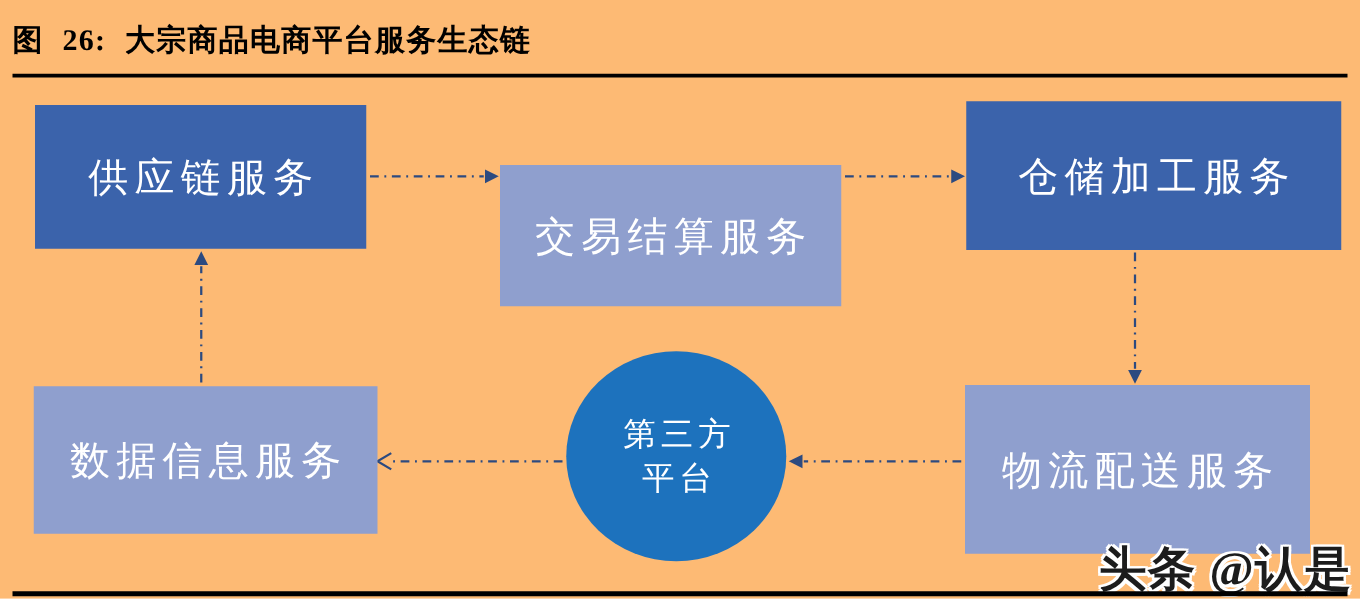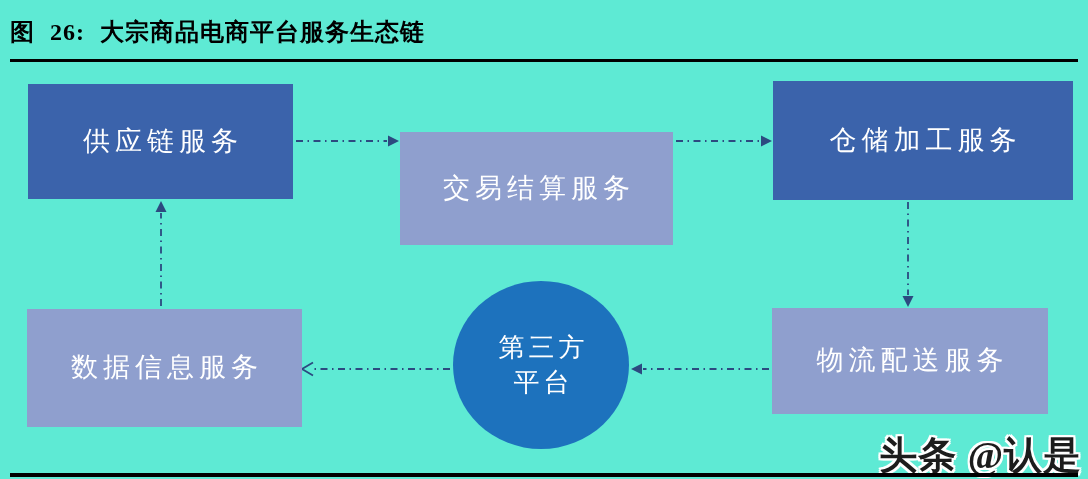--- a/index.html
+++ b/index.html
@@ -3,21 +3,21 @@
 <meta charset="utf-8">
 <style>
   * { margin: 0; padding: 0; box-sizing: border-box; }
   html, body { background: #ffffff; }
   body { font-family: "Liberation Serif", "DejaVu Serif", serif; }
 
   .fig {
     position: relative;
     width: 1088px;
     height: 479px;
-    background: #5eead4;
+    background: #fdba74;
     overflow: hidden;
   }
 
   .fig-title {
     position: absolute;
     left: 10px;
     top: 16px;
     font-size: 24px;
     font-weight: bold;
     color: #000000;
@@ -43,34 +43,34 @@
     pointer-events: none;
   }
 
   .node {
     position: absolute;
     display: flex;
     align-items: center;
     justify-content: center;
     text-align: center;
     color: #ffffff;
-    font-size: 27px;
+    font-size: 32px;
     letter-spacing: 5px;
     line-height: 1.25;
   }
   .node span { display: block; text-indent: 5px; }
 
   .box-dark  { background: #3B63AB; }
   .box-light { background: #8F9FCE; }
 
   .node-supply    { left: 28px;  top: 84px;  width: 265px; height: 115px; }
   .node-settle    { left: 400px; top: 84px;  width: 273px; height: 113px; margin-top: 48px; }
   .node-warehouse { left: 773px; top: 81px;  width: 300px; height: 119px; }
   .node-datainfo  { left: 27px;  top: 309px; width: 275px; height: 118px; }
-  .node-logistics { left: 772px; top: 308px; width: 276px; height: 106px; }
+  .node-logistics { left: 772px; top: 308px; width: 276px; height: 135px; }
 
   .node-circle {
     left: 453px; top: 281px;
     width: 176px; height: 168px;
     border-radius: 50%;
     background: #1D72BD;
     flex-direction: column;
     font-size: 26px;
     letter-spacing: 4px;
     line-height: 1.35;

